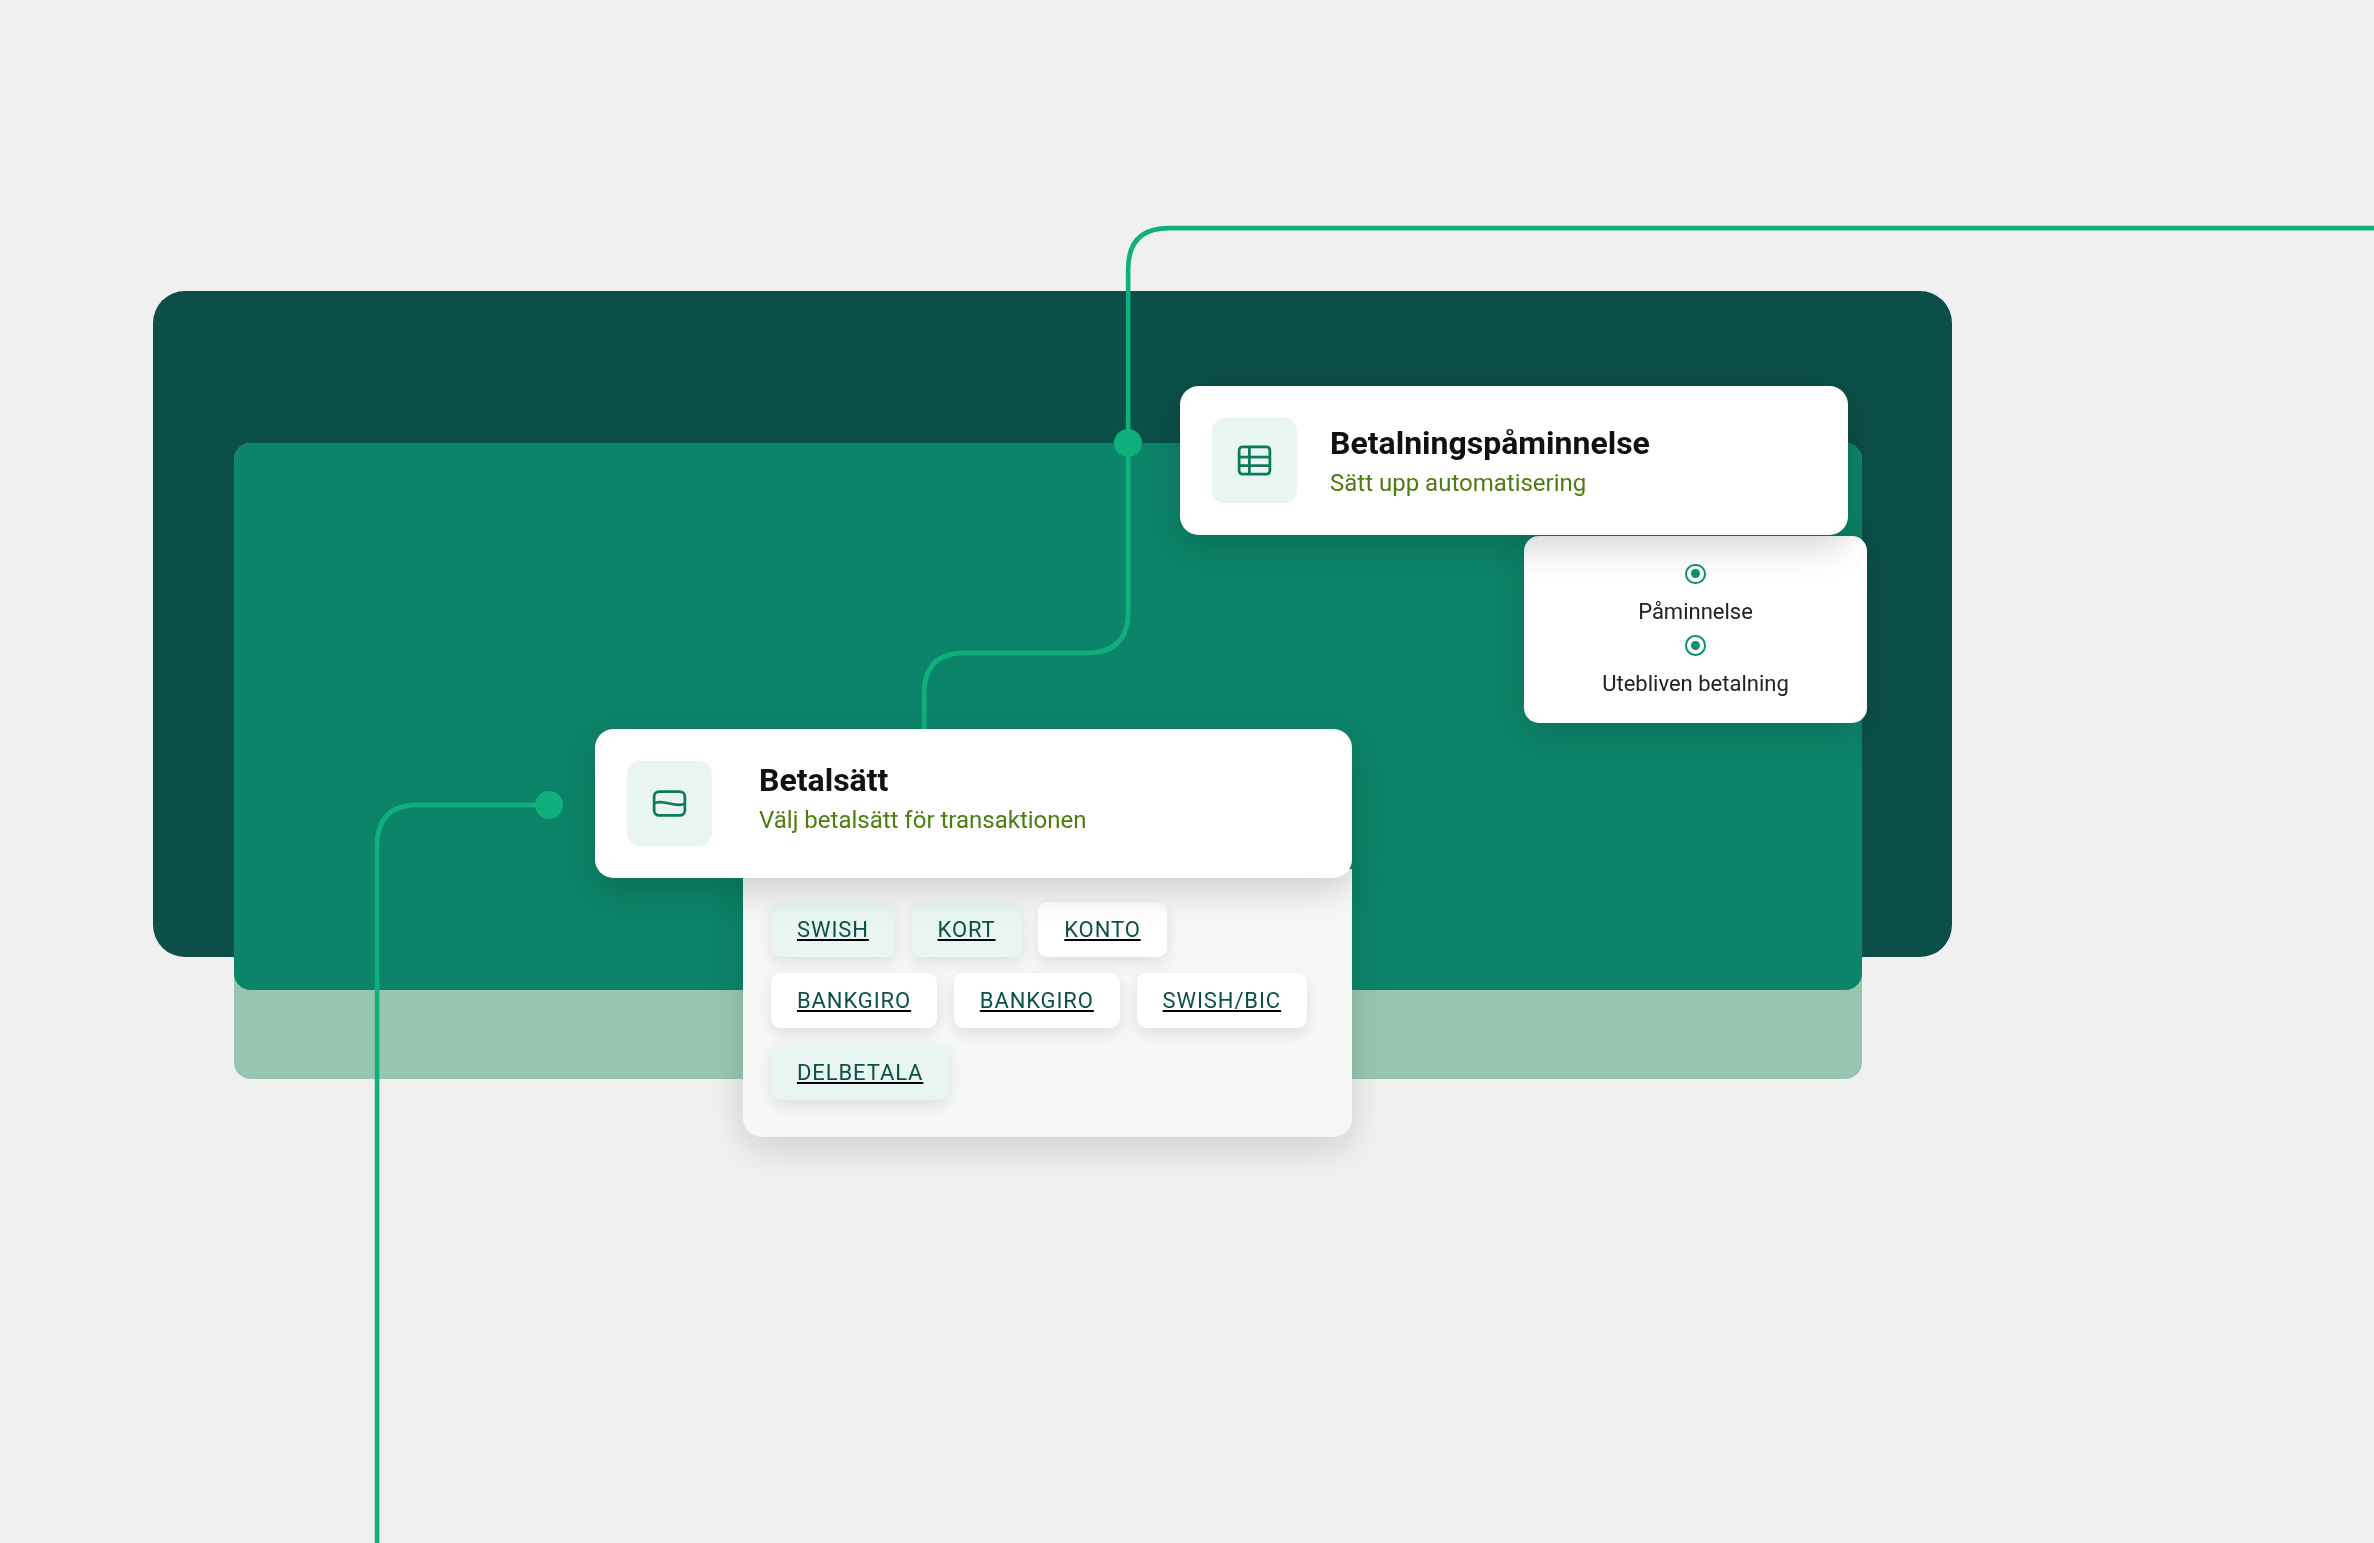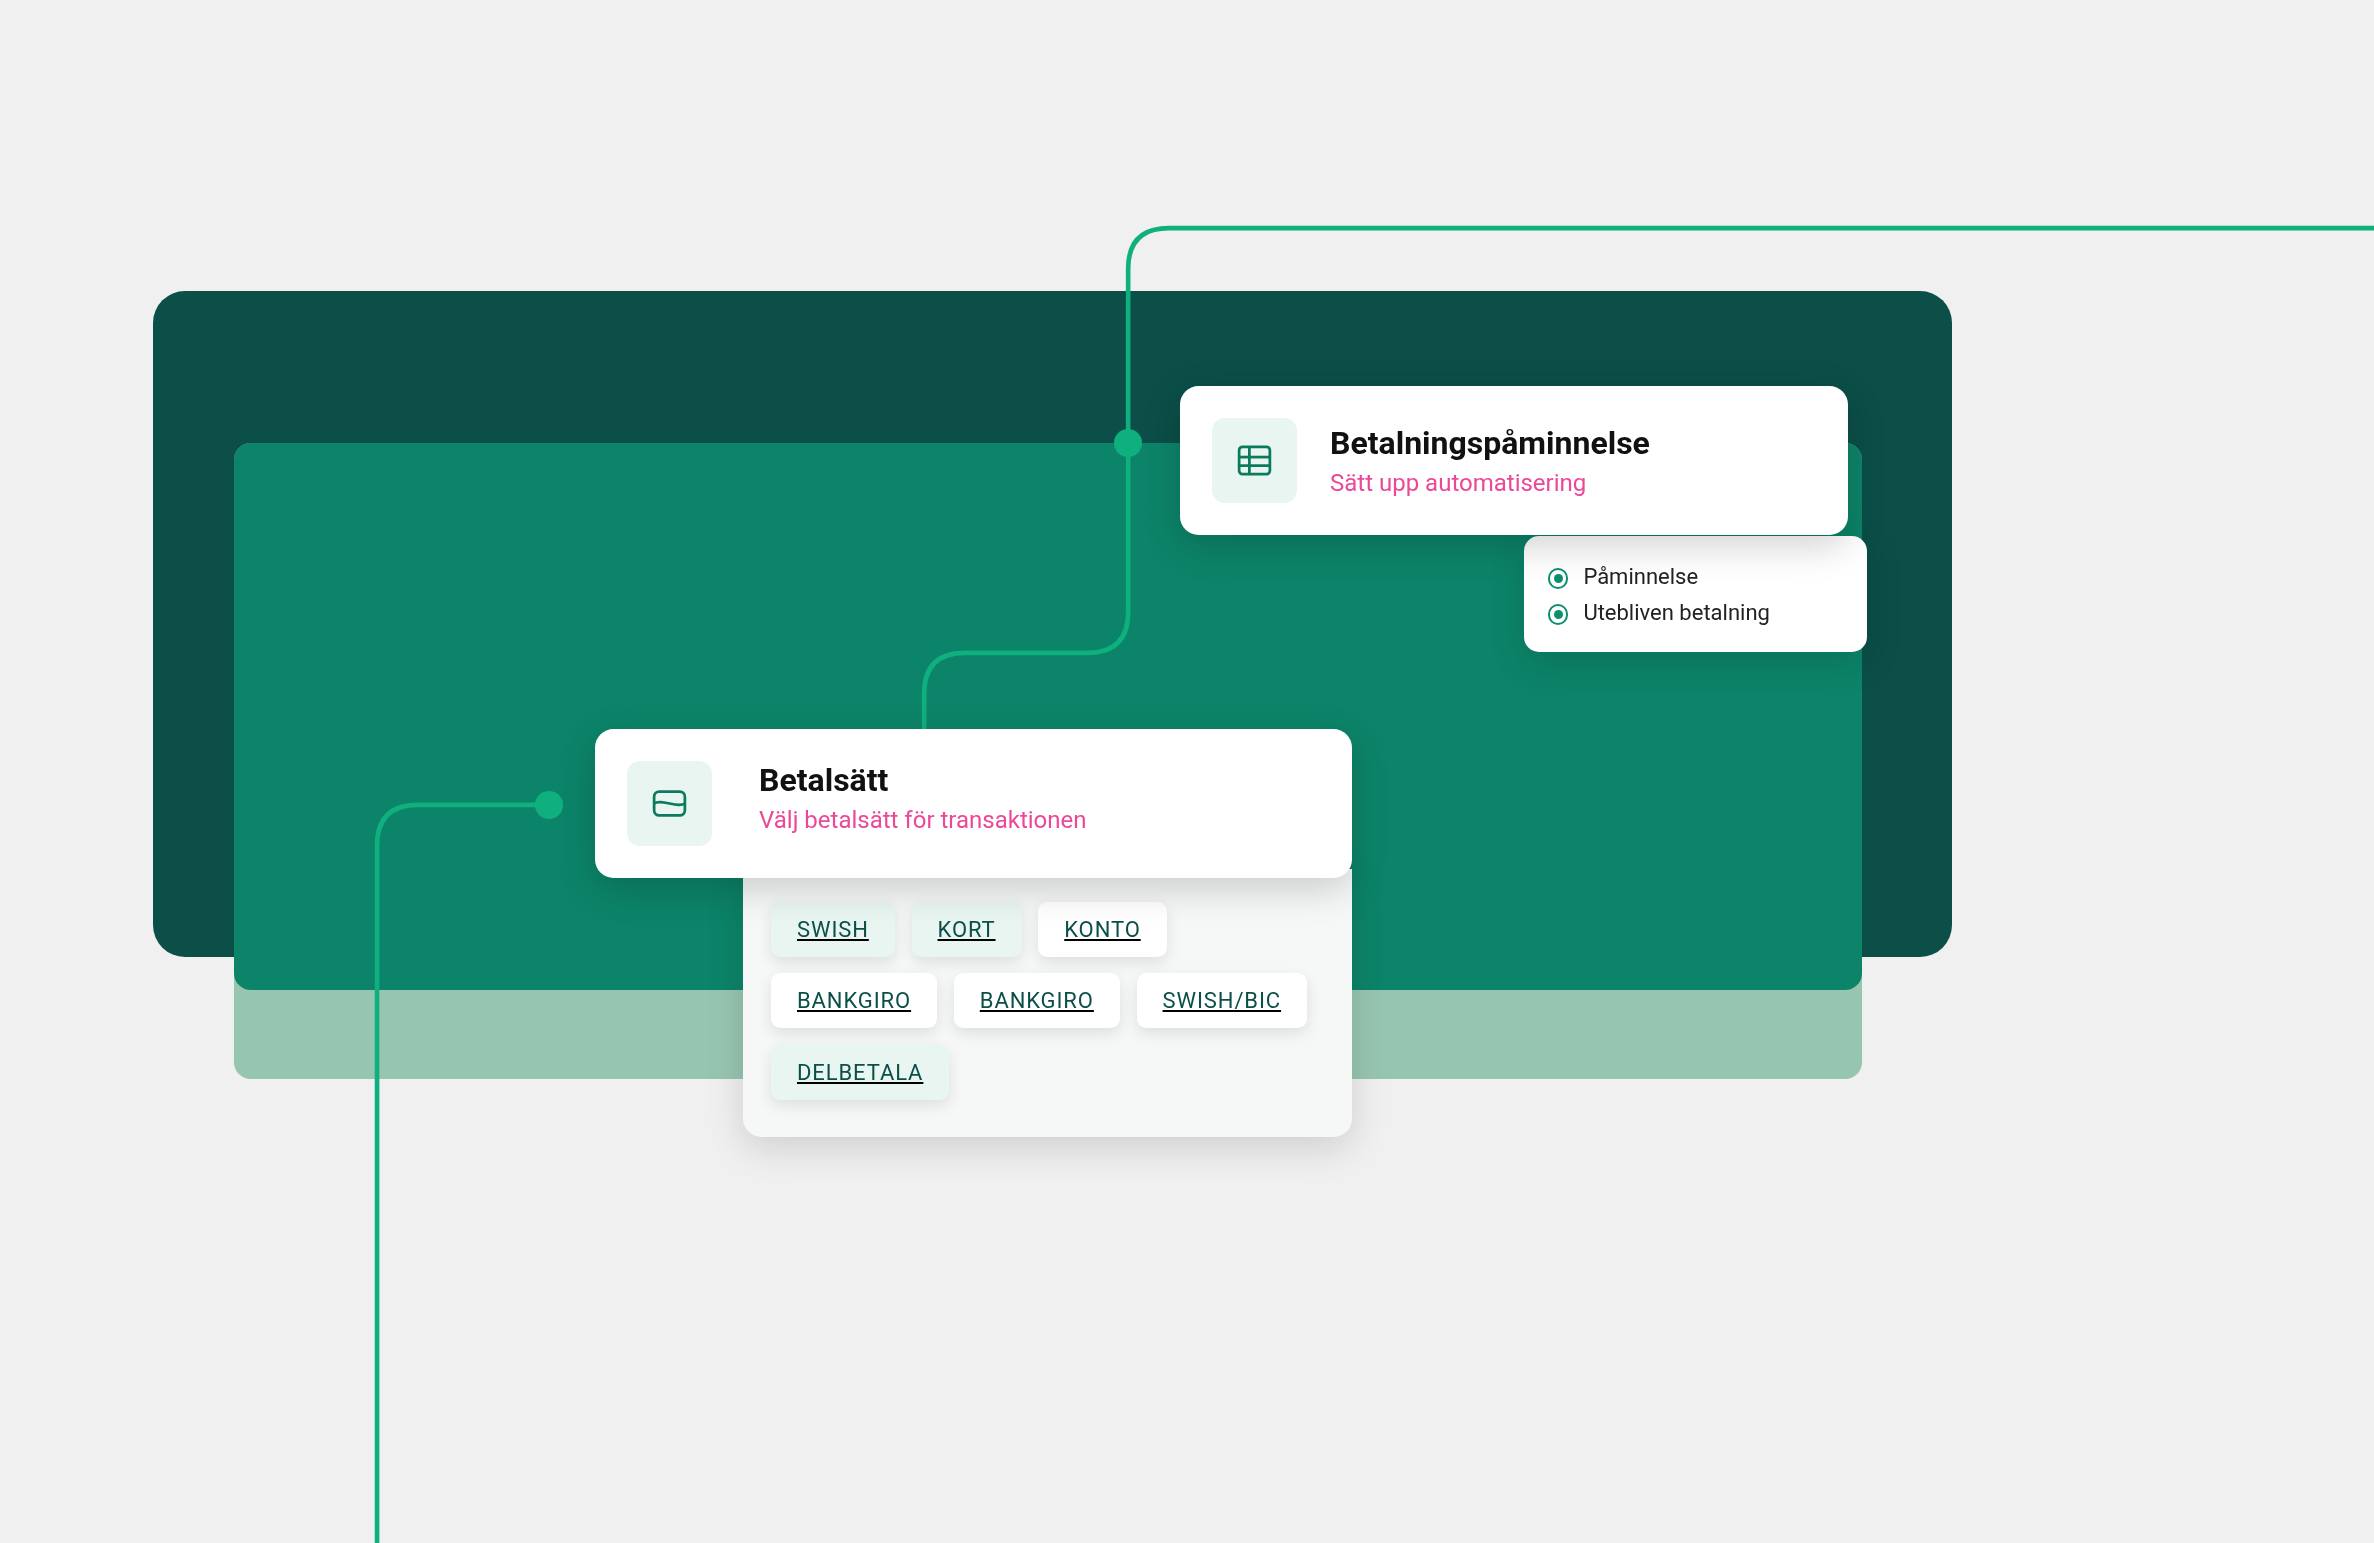--- a/index.html
+++ b/index.html
@@ -78,39 +78,40 @@
   .icon-tile svg { width: 41px; height: 41px; }
   .card-reminder .texts { flex:1; padding-top: 5.6px; }
   .card-title {
     font-size: 32px;
     font-weight: 700;
     color: #111111;
     margin-bottom: 7.4px;
   }
   .card-sub {
     font-size: 24px;
-    color: #ec4899;
+    color: #4d7c0f;
   }
 
   
   .subcard-options {
     position: absolute;
     left: 1524px;
     top: 536px;
     width: 343px;
     background: #ffffff;
     border-radius: 15px;
     box-shadow: 0 11px 37px rgba(0,0,0,0.14);
     padding: 22px 24px;
     z-index: 4;
   }
   .opt-row {
-    display:flex; align-items:flex-end; gap: 15px;
+    display:flex; align-items:center; gap: 15px;
     font-size: 22px; color:#222;
     padding: 5.6px 0;
+    flex-direction: column;
   }
   .radio-dot {
     width: 20.4px; height:20.4px; border:2.8px solid #0d8f6d; border-radius:50%;
     display:inline-flex; align-items:center; justify-content:center;
   }
   .radio-dot::after{
     content:''; width:9.3px; height:9.3px; background:#0d8f6d; border-radius:50%;
   }
 
   

